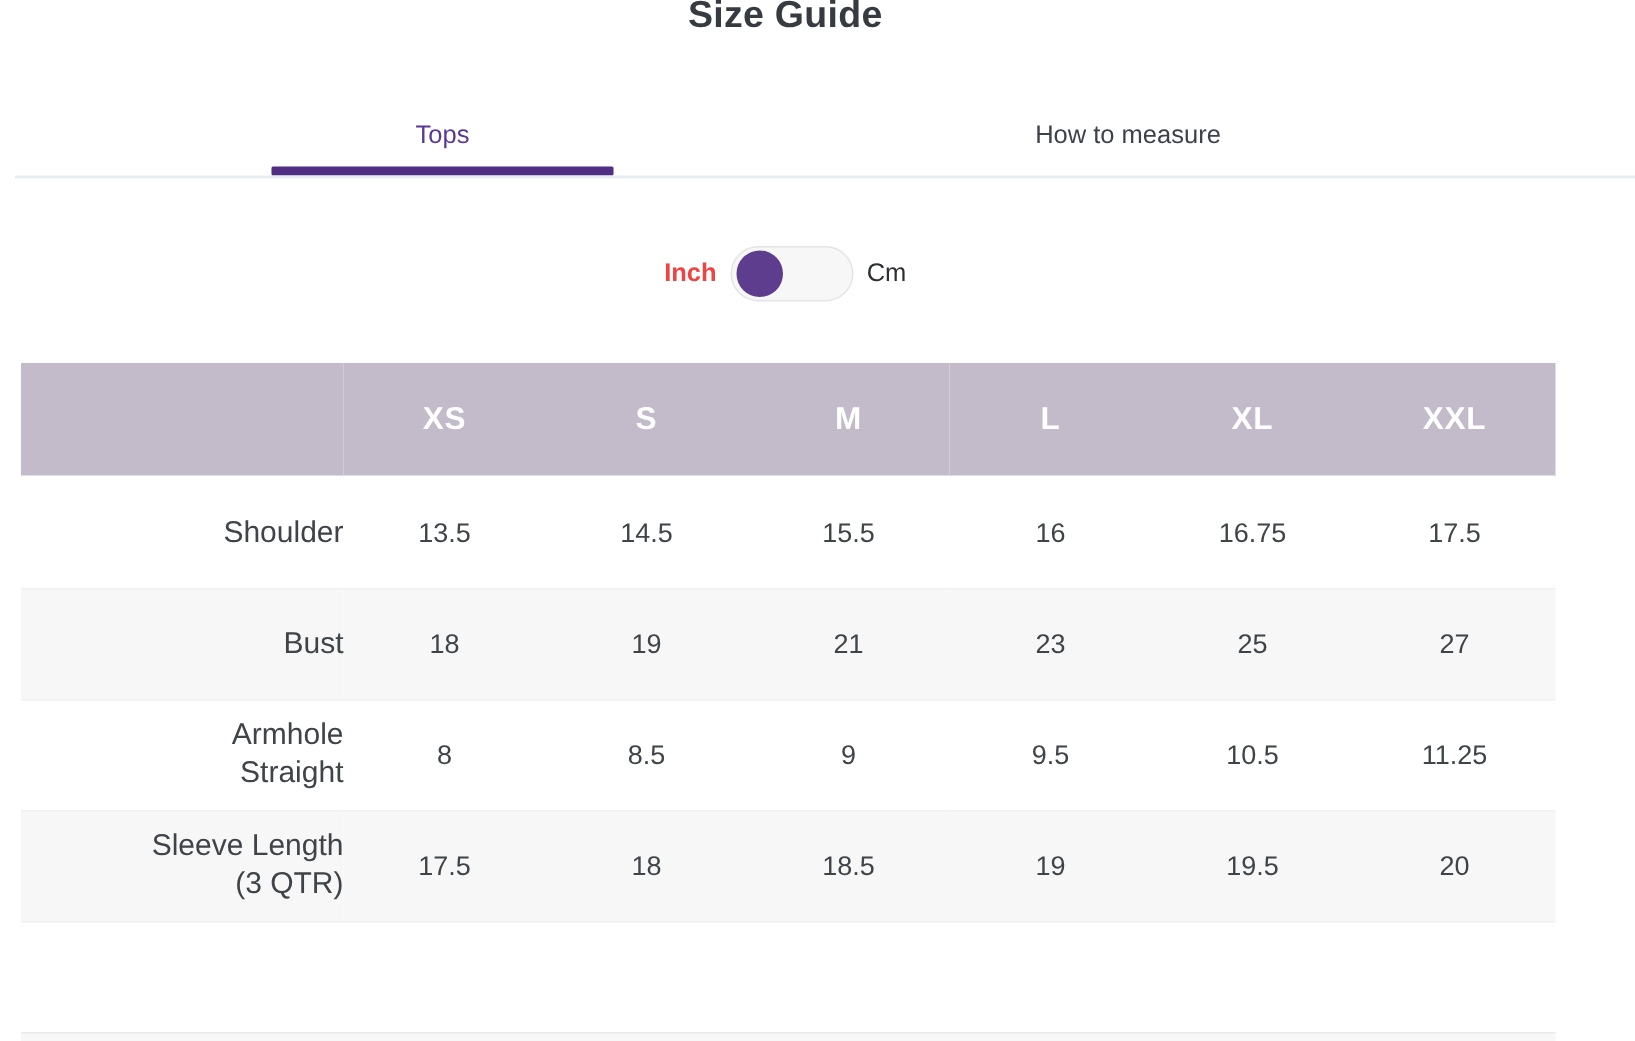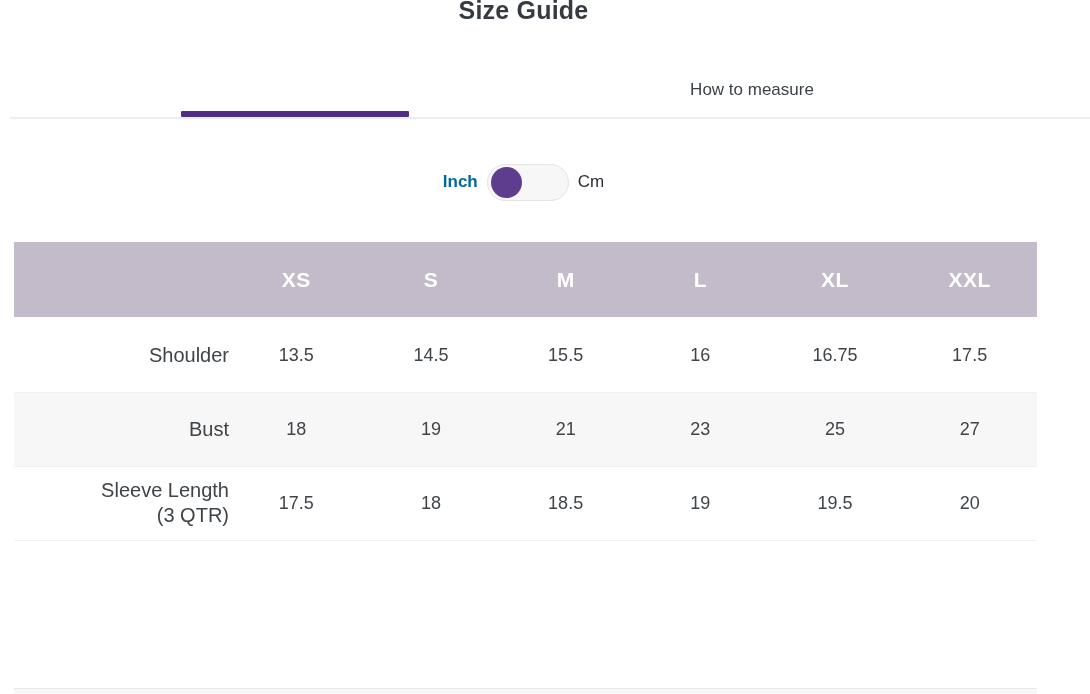--- a/index.html
+++ b/index.html
@@ -27,21 +27,21 @@
     justify-content:center;font-size:17px;cursor:pointer;}
   .tab-tops{left:171px;width:228px;color:var(--accent);}
   .tab-howto{left:612px;width:260px;color:#3d424a;}
   .tab-indicator{position:absolute;top:49px;left:171px;width:228px;height:6px;
     background:var(--indicator);border-radius:1px;}
   .tabs-divider{position:absolute;top:117px;left:0;width:1090px;height:2px;
     background:var(--divider);}
 
   .unit-row{position:absolute;top:160px;left:0;width:1027px;height:44px;
     display:flex;align-items:center;justify-content:center;}
-  .unit-label-left{font-size:17px;font-weight:bold;color:#0369a1;margin-right:9px;}
+  .unit-label-left{font-size:17px;font-weight:bold;color:#ef4444;margin-right:9px;}
   .unit-label-right{font-size:17px;color:#2b2f34;margin-left:9px;}
   .switch{position:relative;width:82px;height:37px;background:#f7f7f7;
     border:1px solid #e4e4e4;border-radius:19px;cursor:pointer;}
   .switch-knob{position:absolute;top:2px;left:3px;width:31px;height:31px;
     border-radius:50%;background:var(--knob);}
 
   table.size-table{position:absolute;top:242px;left:4px;width:1023px;
     border-collapse:collapse;table-layout:fixed;}
   table.size-table col.label-col{width:215px;}
   table.size-table thead th{height:76px;background:var(--header-bg);color:#fff;
@@ -60,20 +60,23 @@
 </style>
 </head>
 <body>
 
 <div class="panel">
   <div class="content">
 
     <div class="page-title">Size Guide</div>
 
     <div class="tabs">
+      <div class="tab tab-tops">
+        <span>Tops</span>
+      </div>
       <div class="tab tab-howto">
         <span>How to measure</span>
       </div>
       <div class="tab-indicator"></div>
     </div>
     <div class="tabs-divider"></div>
 
     <div class="unit-row">
       <span class="unit-label-left">Inch</span>
       <div class="switch">
@@ -110,20 +113,29 @@
           <tr>
             <th><span>Bust</span></th>
             <td>18</td>
             <td>19</td>
             <td>21</td>
             <td>23</td>
             <td>25</td>
             <td>27</td>
           </tr>
           <tr>
+            <th><span>Armhole Straight</span></th>
+            <td>8</td>
+            <td>8.5</td>
+            <td>9</td>
+            <td>9.5</td>
+            <td>10.5</td>
+            <td>11.25</td>
+          </tr>
+          <tr>
             <th><span>Sleeve Length (3 QTR)</span></th>
             <td>17.5</td>
             <td>18</td>
             <td>18.5</td>
             <td>19</td>
             <td>19.5</td>
             <td>20</td>
           </tr>
         </tbody>
     </table>

